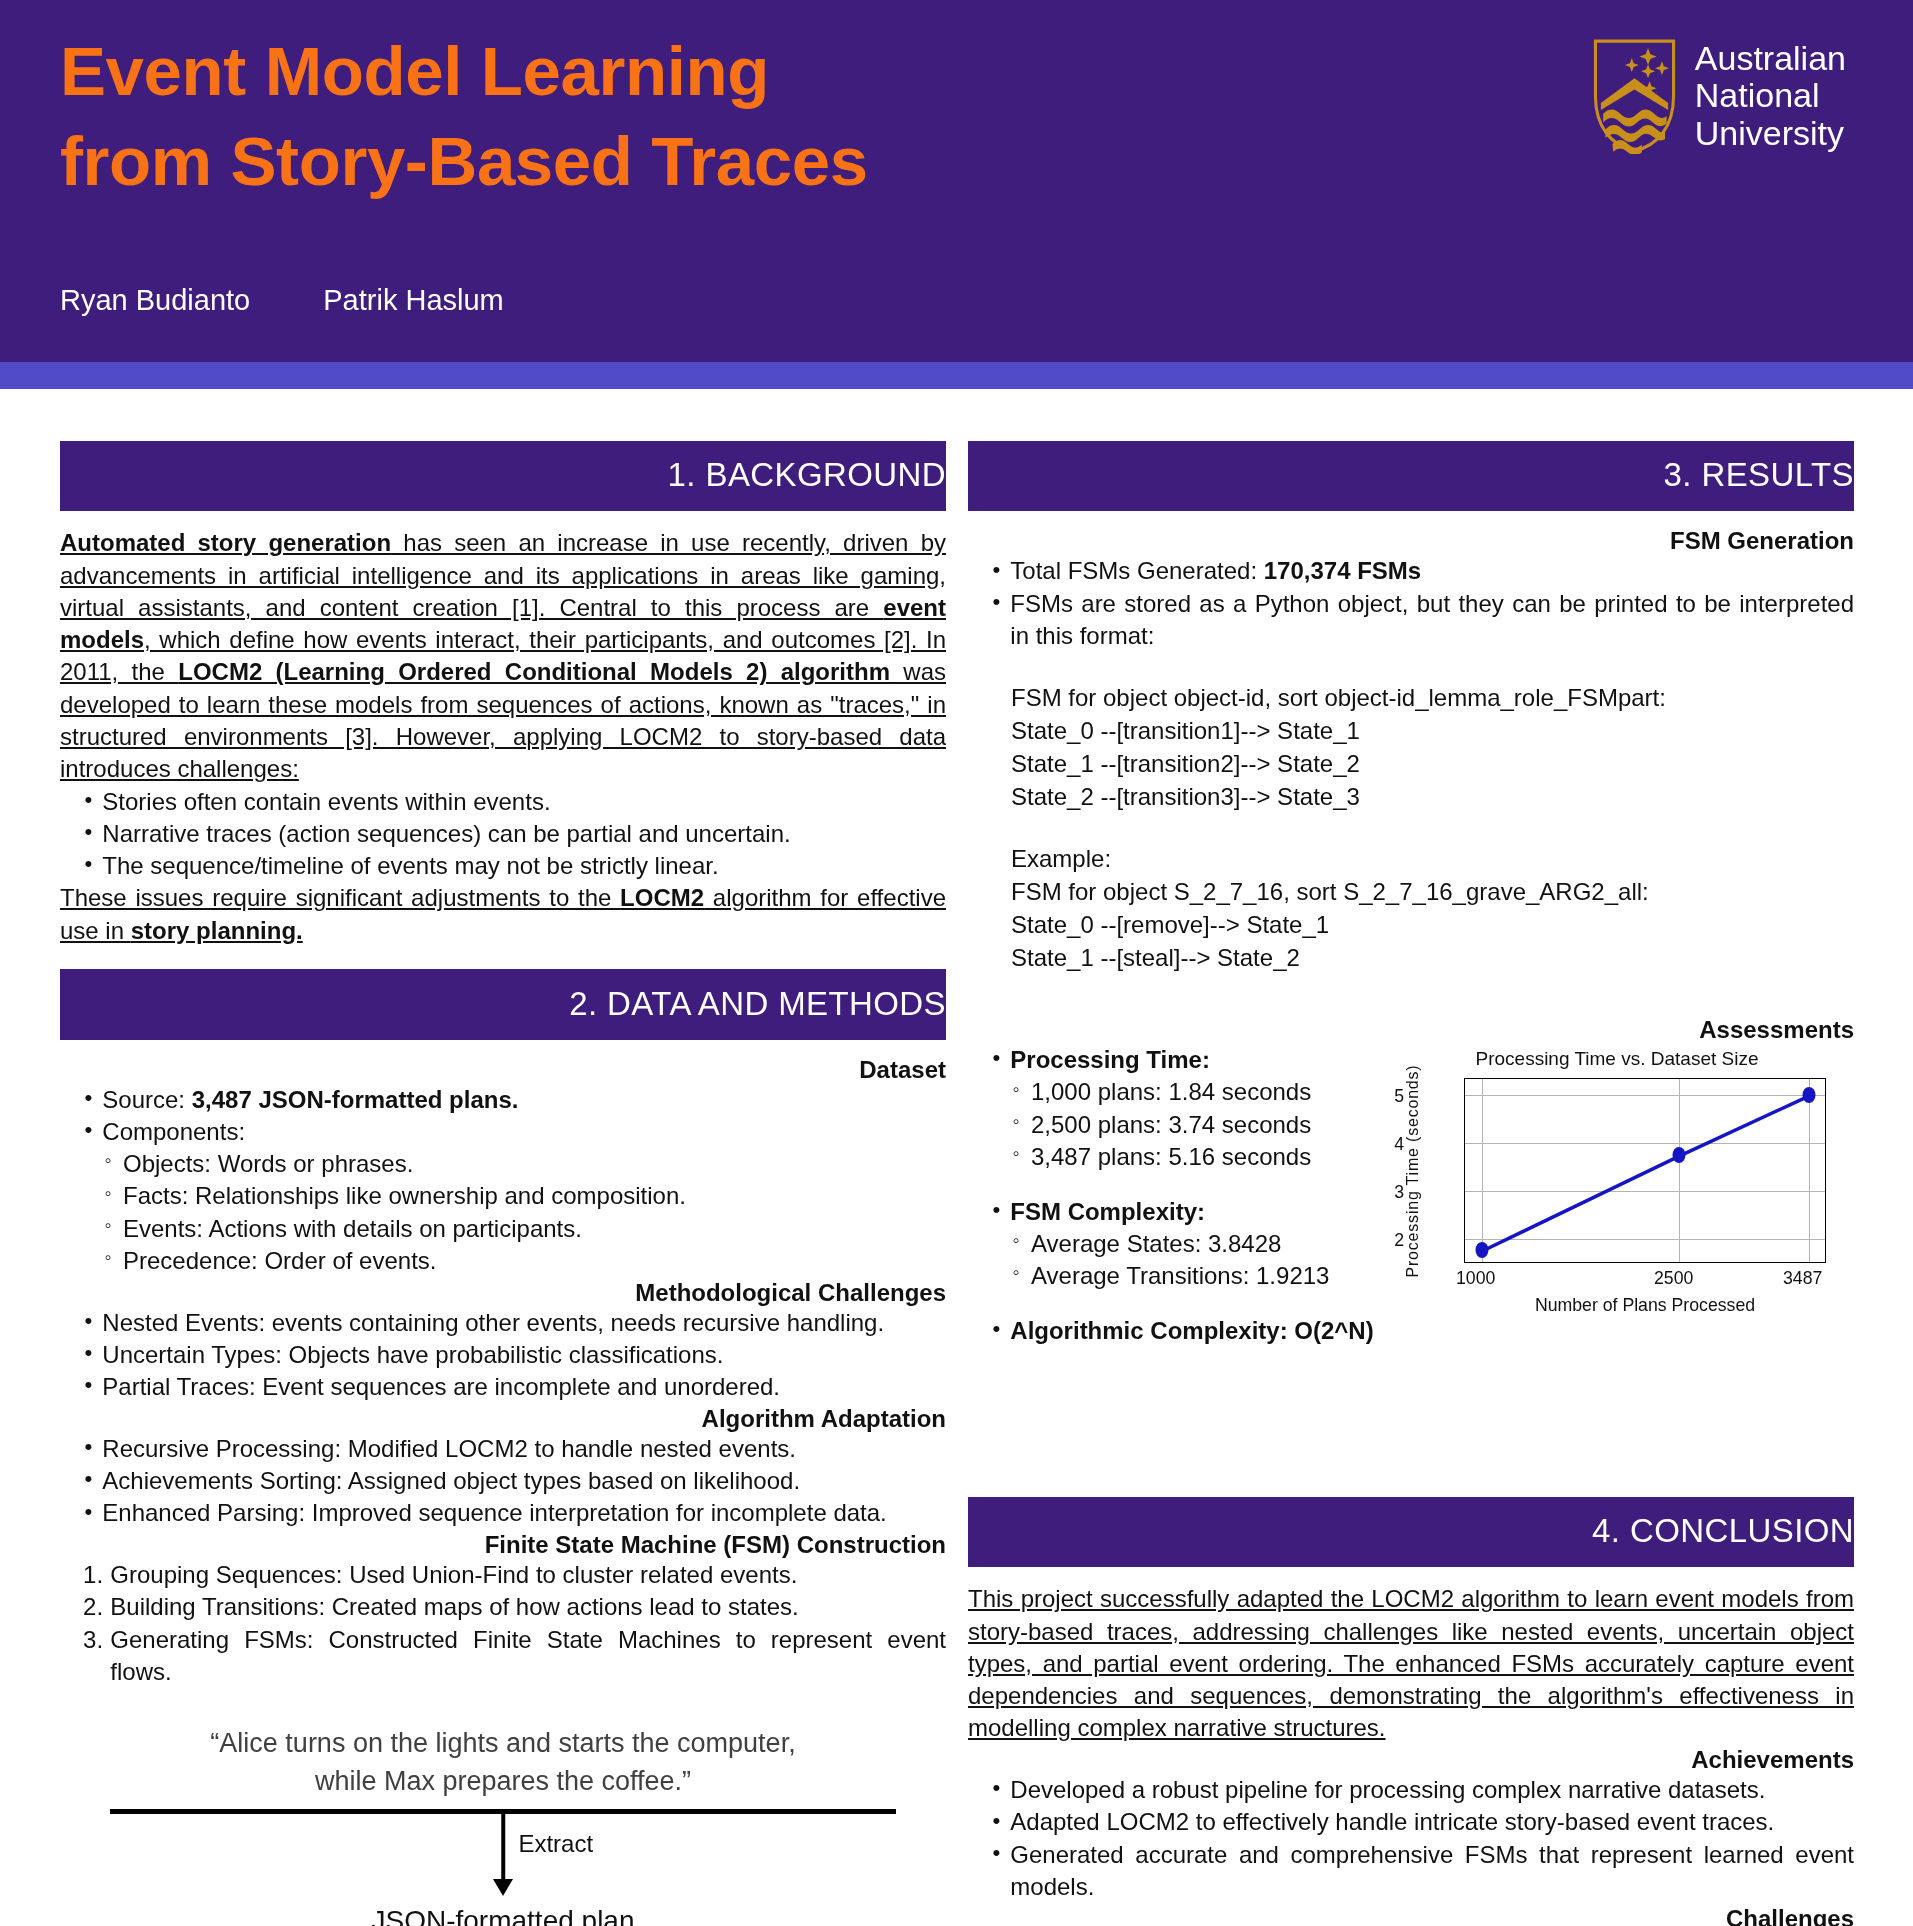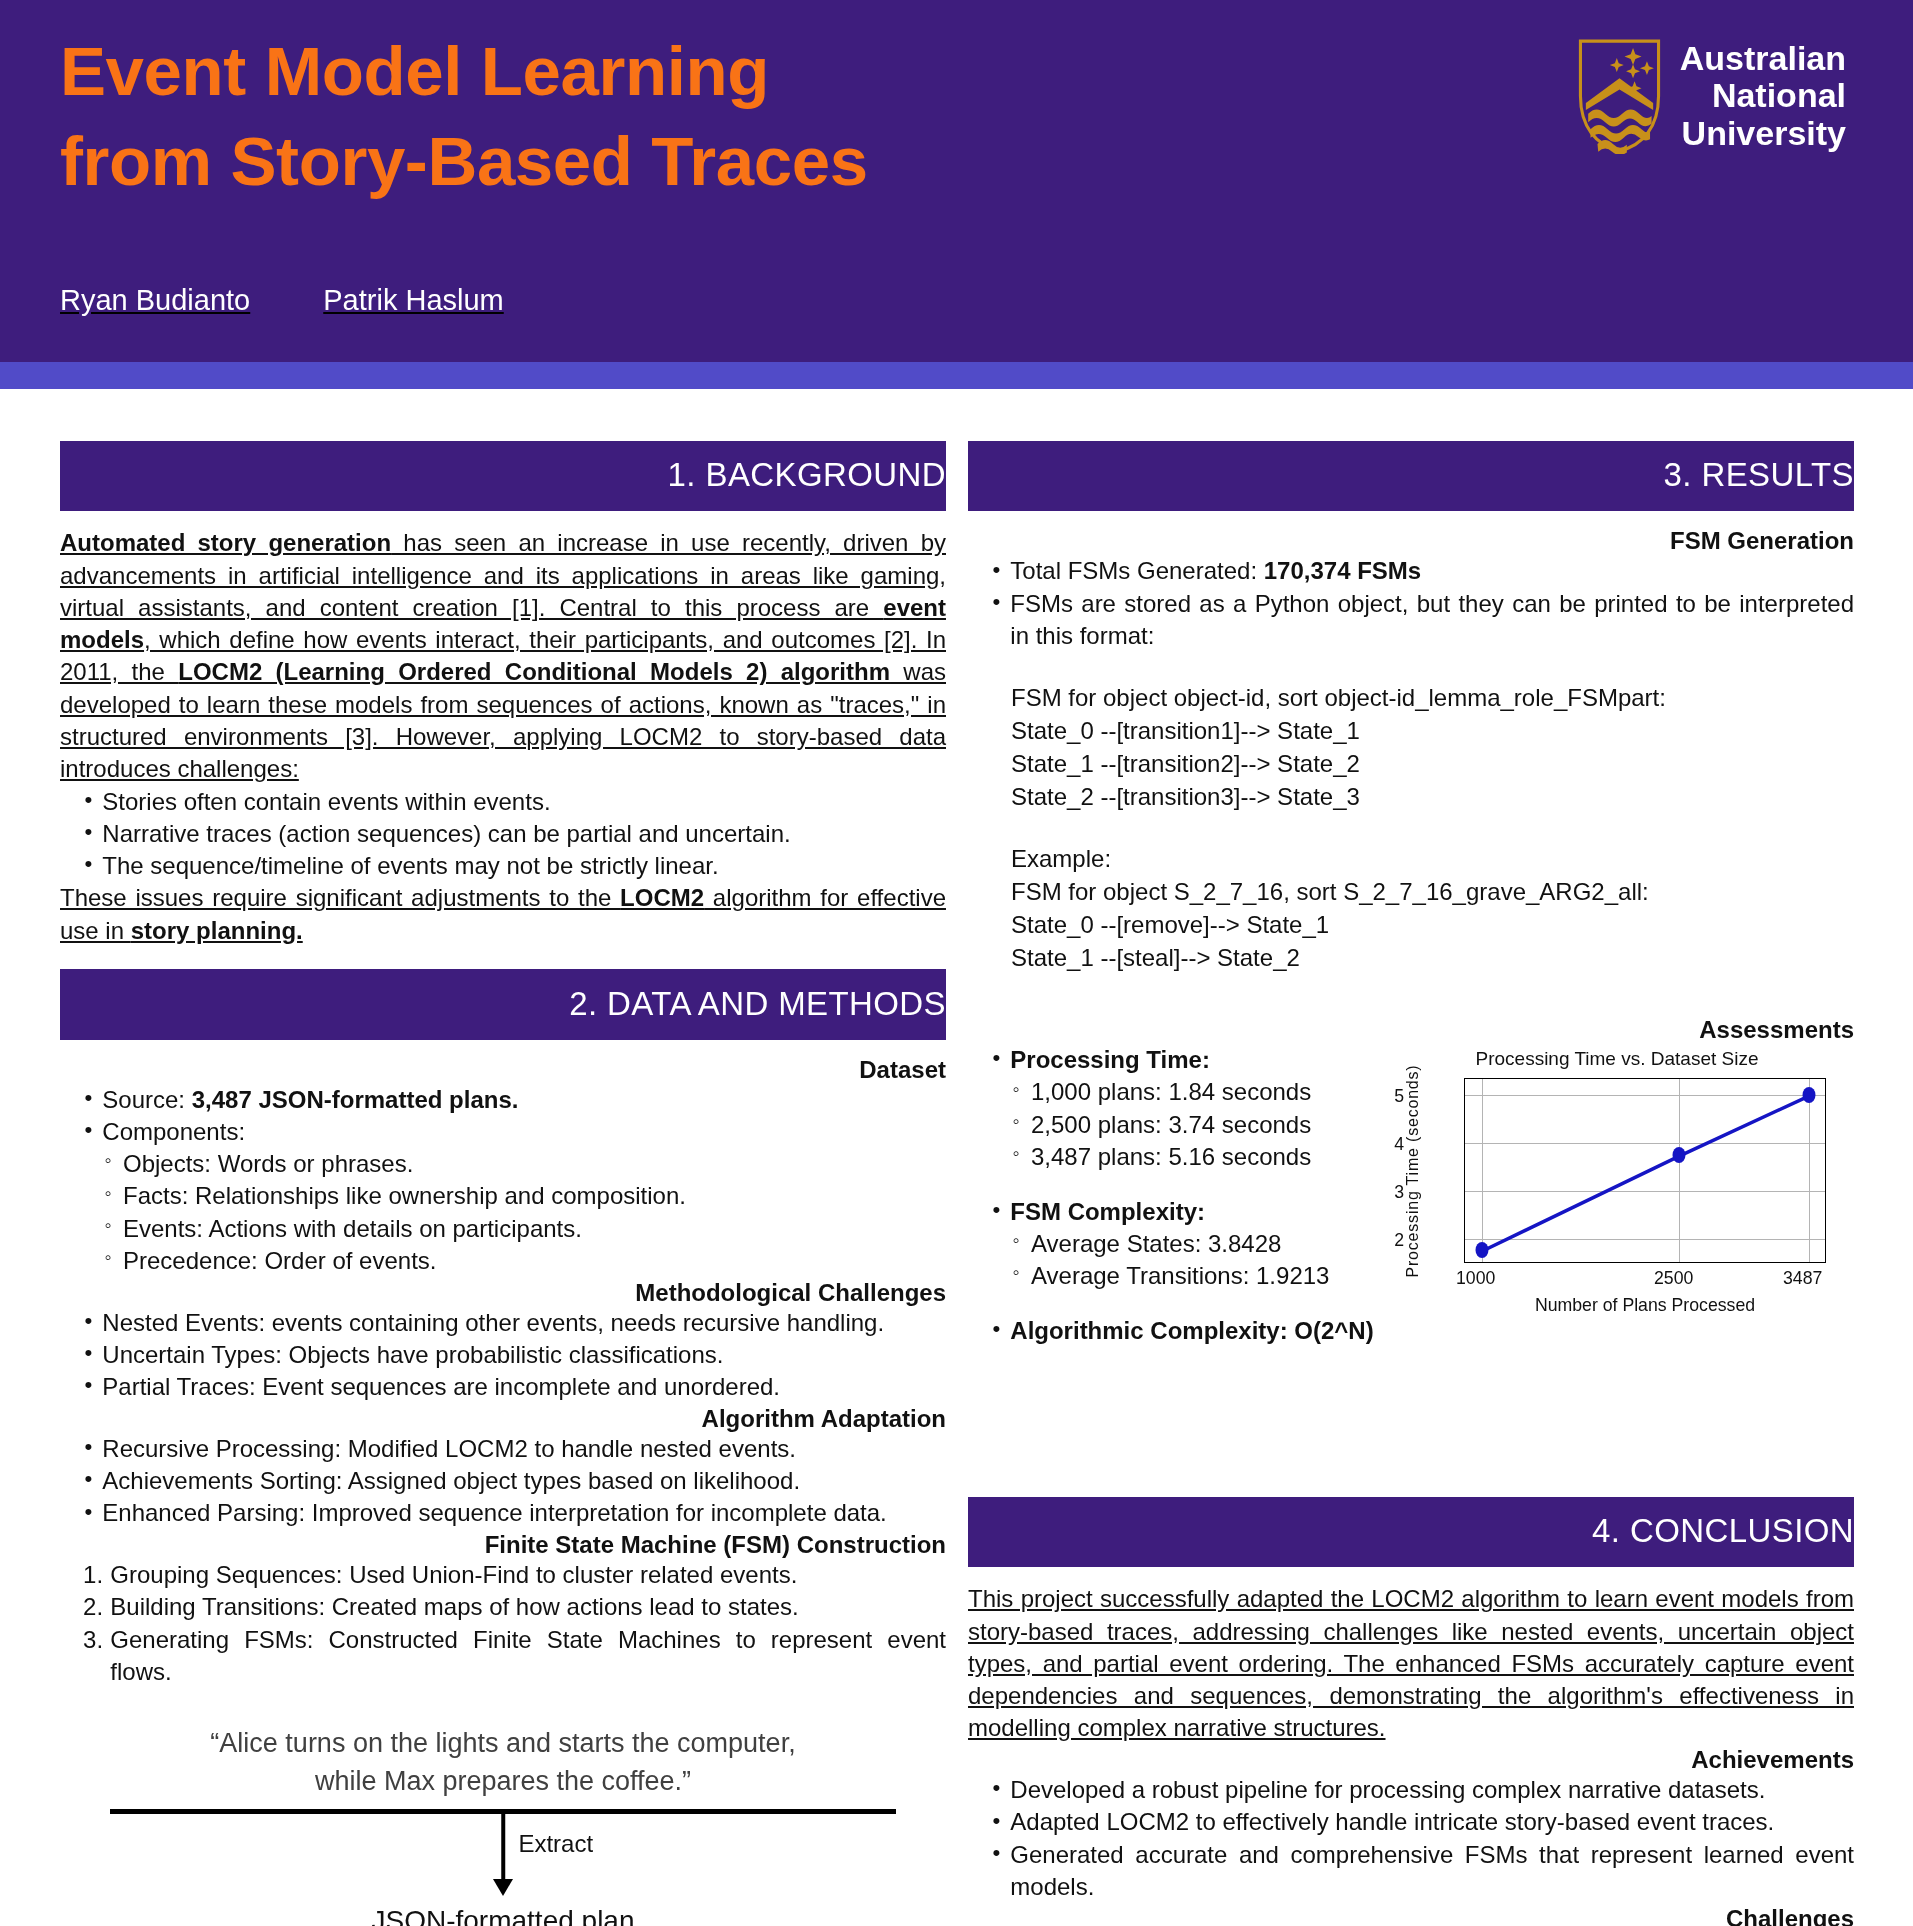--- a/index.html
+++ b/index.html
@@ -18,26 +18,26 @@
   }
   .header-accent {
     position:absolute; left:0; top:362px; width:1913px; height:27px;
     background:#514BC8;
   }
   .title-wrap { position:absolute; left:60px; top:27px; width:1348px; }
   .title-line {
     color:#f97316; font-size:69px; font-weight:bold; line-height:1.30;
     letter-spacing:-0.4px; white-space:nowrap;
   }
-  .authors { position:absolute; left:60px; top:284px; display:flex; gap:73px;text-decoration:underline; }
+  .authors { position:absolute; left:60px; top:284px; display:flex; gap:73px; }
   .author { color:#ffffff; font-size:29px; font-weight:normal; }
 
   
   .logo { position:absolute; right:67px; top:38px; display:flex; align-items:center; gap:15.4px; }
-  .logo-text { color:#fff; font-size:34px; line-height:1.10; font-weight:bold; text-align:right;}
+  .logo-text { color:#fff; font-size:34px; line-height:1.10; font-weight:normal; text-align:left;}
 
   
   .col { position:absolute; top:441px; }
   .col-left  { left:60px;  width:886px; }
   .col-right { left:968px; width:886px; }
 
   .sec-head {
     background:#3E1D7D; color:#ffffff;
     font-size:33px; text-align:right;
     padding:15.4px 0 17px 0;

